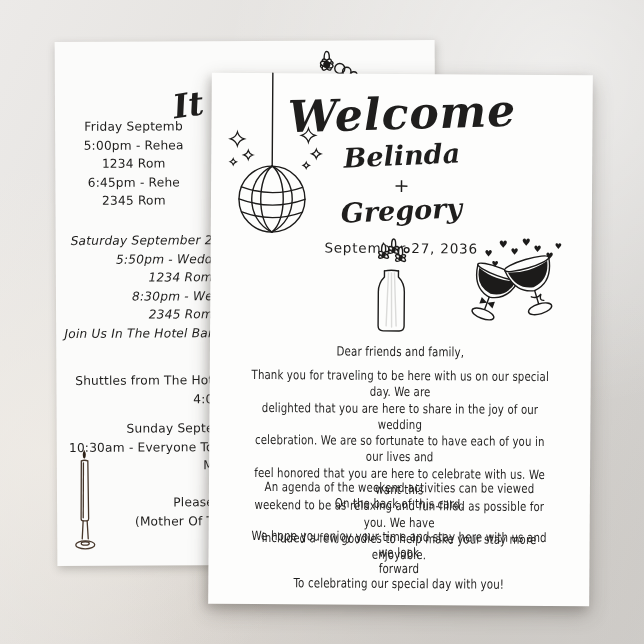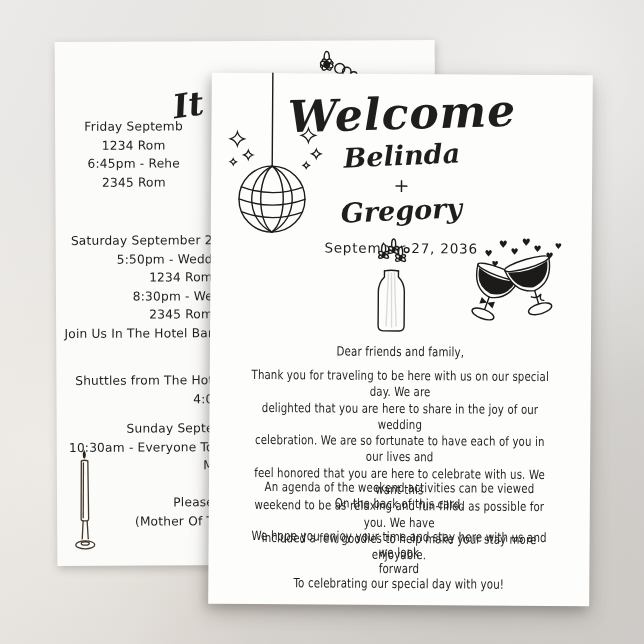--- a/index.html
+++ b/index.html
@@ -56,26 +56,27 @@
 <body>
 
 <div class="stage">
 
   <div class="card back-card">
 
     <div class="bc-title script">It</div>
 
     <div class="bc-block hand" style="top:76px;text-align:center;">
       <div>Friday Septemb</div>
+      <div>5:00pm - Rehea</div>
       <div>1234 Rom</div>
       <div>6:45pm - Rehe</div>
       <div>2345 Rom</div>
     </div>
 
-    <div class="bc-block hand" style="top:190px;">
+    <div class="bc-block hand" style="top:190px;font-style:italic;">
       <div>Saturday September 2</div>
       <div>5:50pm - Wedd</div>
       <div>1234 Rom</div>
       <div>8:30pm - We</div>
       <div>2345 Rom</div>
       <div>Join Us In The Hotel Bar</div>
     </div>
 
     <div class="bc-block hand" style="top:330px;">
       <div>Shuttles from The Hot</div>

